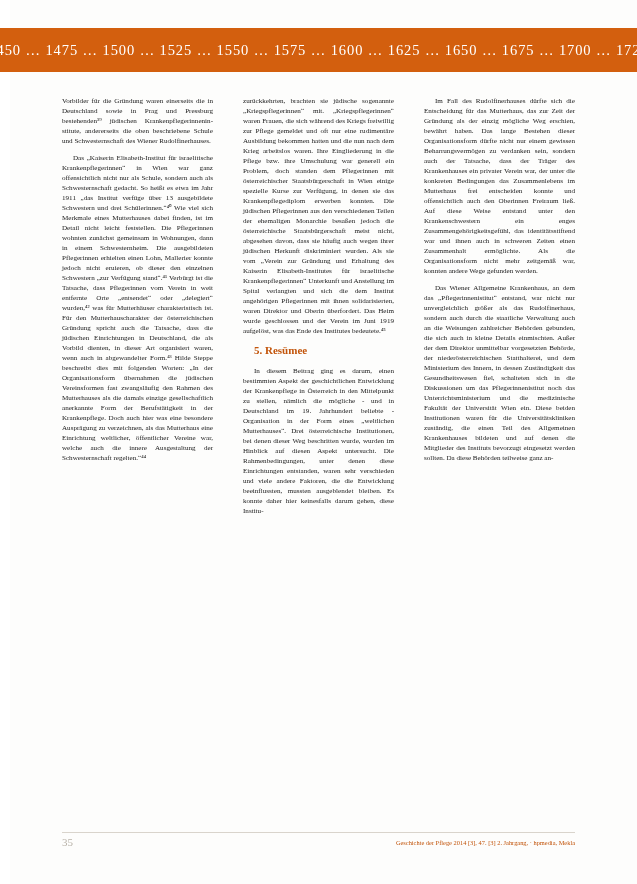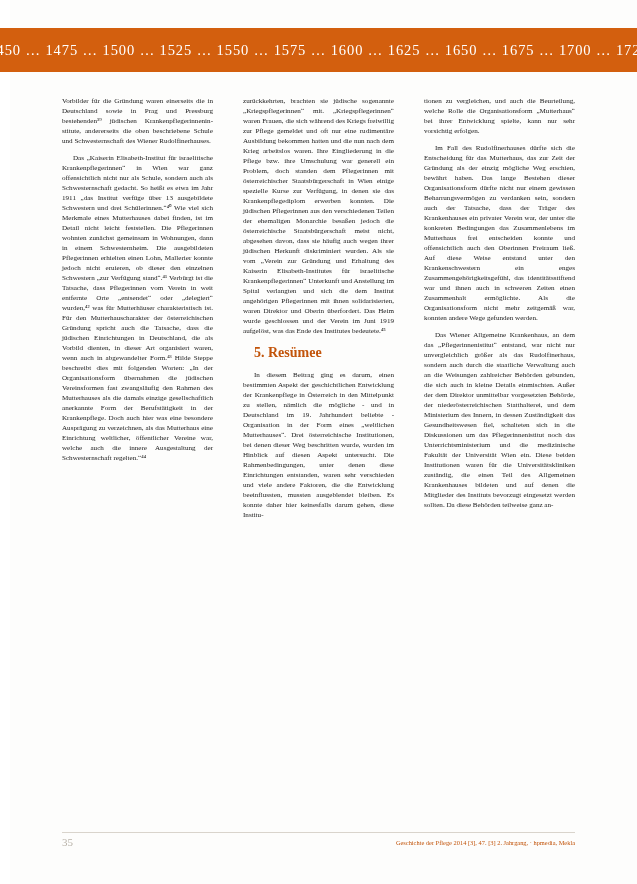--- a/index.html
+++ b/index.html
@@ -61,21 +61,21 @@
   }
   .col p {
     margin: 0 0 7px 0;
     text-indent: 11px;
   }
   .col p.noindent {
     text-indent: 0;
   }
   .section-head {
     margin: 9px 0 5px 0;
-    font-size: 14px;
+    font-size: 11px;
     font-weight: bold;
     color: #c2540a;
     text-indent: 0;
     font-family: "Liberation Serif", serif;
   }
   
   .footer-bar {
     position: absolute;
     left: 0;
     bottom: 30px;
@@ -132,21 +132,20 @@
       <p>Das „Kaiserin Elisabeth-Institut für israelitische Krankenpflegerinnen“ in Wien war ganz offensichtlich nicht nur als Schule, sondern auch als Schwesternschaft gedacht. So heißt es etwa im Jahr 1911 „das Institut verfüge über 13 ausgebildete Schwestern und drei Schülerinnen.“⁴⁰ Wie viel sich Merkmale eines Mutterhauses dabei finden, ist im Detail nicht leicht feststellen. Die Pflegerinnen wohnten zunächst gemeinsam in Wohnungen, dann in einem Schwesternheim. Die ausgebildeten Pflegerinnen erhielten einen Lohn, Mallerier konnte jedoch nicht eruieren, ob dieser den einzelnen Schwestern „zur Verfügung stand“.⁴¹ Verbürgt ist die Tatsache, dass Pflegerinnen vom Verein in weit entfernte Orte „entsendet“ oder „delegiert“ wurden,⁴² was für Mutterhäuser charakteristisch ist. Für den Mutterhauscharakter der österreichischen Gründung spricht auch die Tatsache, dass die jüdischen Einrichtungen in Deutschland, die als Vorbild dienten, in dieser Art organisiert waren, wenn auch in abgewandelter Form.⁴³ Hilde Steppe beschreibt dies mit folgenden Worten: „In der Organisationsform übernahmen die jüdischen Vereinsformen fast zwangsläufig den Rahmen des Mutterhauses als die damals einzige gesellschaftlich anerkannte Form der Berufstätigkeit in der Krankenpflege. Doch auch hier was eine besondere Ausprägung zu verzeichnen, als das Mutterhaus eine Einrichtung weltlicher, öffentlicher Vereine war, welche auch die innere Ausgestaltung der Schwestern­schaft regelten.“⁴⁴</p>
     </div>
 
     <div class="col">
       <p class="noindent">zurückkehrten, brachten sie jüdische sogenannte „Kriegspflegerinnen“ mit. „Kriegspflegerinnen“ waren Frauen, die sich während des Kriegs freiwillig zur Pflege gemeldet und oft nur eine rudimentäre Ausbildung bekommen hatten und die nun nach dem Krieg arbeitslos waren. Ihre Eingliederung in die Pflege bzw. ihre Umschulung war generell ein Problem, doch standen dem Pflegerinnen mit österreichischer Staatsbürgerschaft in Wien einige spezielle Kurse zur Verfügung, in denen sie das Krankenpflegediplom erwerben konnten. Die jüdischen Pflegerinnen aus den verschiedenen Teilen der ehemaligen Monarchie besaßen jedoch die österreichische Staatsbürgerschaft meist nicht, abgesehen davon, dass sie häufig auch wegen ihrer jüdischen Herkunft diskriminiert wurden. Als sie vom „Verein zur Gründung und Erhaltung des Kaiserin Elisabeth-Institutes für israelitische Krankenpflegerinnen“ Unterkunft und Anstellung im Spital verlangten und sich die dem Institut angehörigen Pflegerinnen mit ihnen solidarisierten, waren Direktor und Oberin überfordert. Das Heim wurde geschlossen und der Verein im Juni 1919 aufgelöst, was das Ende des Institutes bedeutete.⁴⁵</p>
       <p class="section-head">5. Resümee</p>
       <p>In diesem Beitrag ging es darum, einen bestimmten Aspekt der geschichtlichen Entwicklung der Krankenpflege in Österreich in den Mittelpunkt zu stellen, nämlich die mögliche - und in Deutschland im 19. Jahrhundert beliebte - Organisation in der Form eines „weltlichen Mutterhauses“. Drei österreichische Institutionen, bei denen dieser Weg beschritten wurde, wurden im Hinblick auf diesen Aspekt untersucht. Die Rahmenbedingungen, unter denen diese Einrichtungen entstanden, waren sehr verschieden und viele andere Faktoren, die die Entwicklung beeinflussten, mussten ausgeblendet bleiben. Es konnte daher hier keinesfalls darum gehen, diese Institu-</p>
     </div>
 
     <div class="col">
-      <p class="noindent">tionen zu vergleichen, und auch die Beurteilung, welche Rolle die Organisationsform „Mutterhaus“ bei ihrer Entwicklung spielte, kann nur sehr vorsichtig erfolgen.</p>
       <p>Im Fall des Rudolfinerhauses dürfte sich die Entscheidung für das Mutterhaus, das zur Zeit der Gründung als der einzig mögliche Weg erschien, bewährt haben. Das lange Bestehen dieser Organisationsform dürfte nicht nur einem gewissen Beharrungsvermögen zu verdanken sein, sondern auch der Tatsache, dass der Träger des Krankenhauses ein privater Verein war, der unter die konkreten Bedingungen das Zusammenlebens im Mutterhaus frei entscheiden konnte und offensichtlich auch den Oberinnen Freiraum ließ. Auf diese Weise entstand unter den Krankenschwestern ein enges Zusammengehörigkeitsgefühl, das identitätsstiftend war und ihnen auch in schweren Zeiten einen Zusammenhalt ermöglichte. Als die Organisationsform nicht mehr zeitgemäß war, konnten andere Wege gefunden werden.</p>
       <p>Das Wiener Allgemeine Krankenhaus, an dem das „Pflegerinnenistitut“ entstand, war nicht nur unvergleichlich größer als das Rudolfinerhaus, sondern auch durch die staatliche Verwaltung auch an die Weisungen zahlreicher Behörden gebunden, die sich auch in kleine Details einmischten. Außer der dem Direktor unmittelbar vorgesetzten Behörde, der niederösterreichischen Statthalterei, und dem Ministerium des Innern, in dessen Zuständigkeit das Gesundheitswesen fiel, schalteten sich in die Diskussionen um das Pflegerinnenistitut noch das Unterrichtsministerium und die medizinische Fakultät der Universität Wien ein. Diese beiden Institutionen waren für die Universitätskliniken zuständig, die einen Teil des Allgemeinen Krankenhauses bildeten und auf denen die Mitglieder des Instituts bevorzugt eingesetzt werden sollten. Da diese Behörden teilweise ganz an-</p>
     </div>
 
   </div>
 
   <div class="footer-bar">
     <div class="footer-rule"></div>
     <div class="page-number">35</div>
     <div class="footer-note">Geschichte der Pflege 2014 [3], 47. [3] 2. Jahrgang, · hpmedia, Mekla</div>

